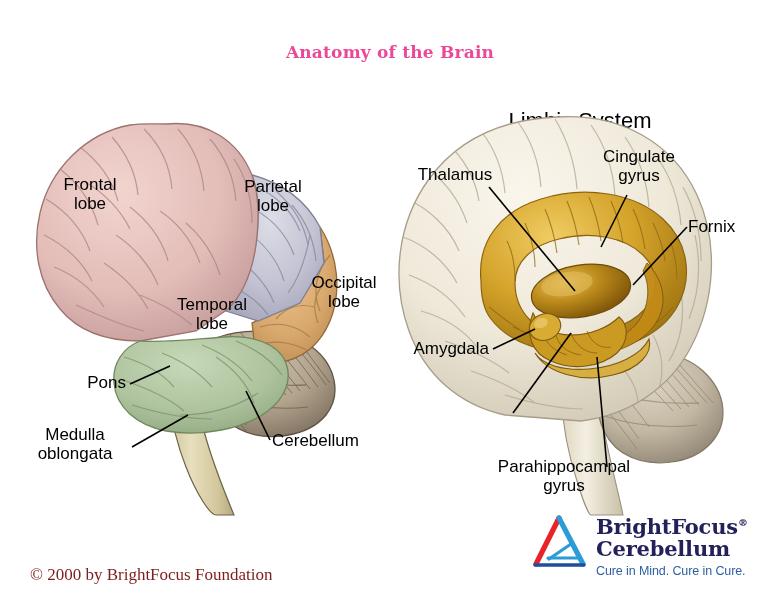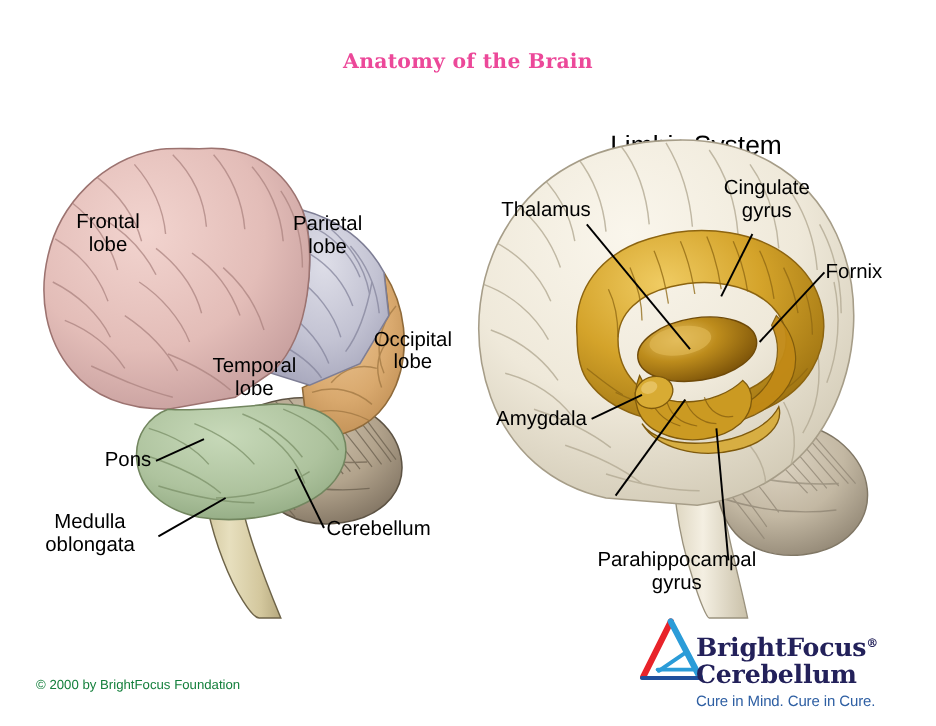--- a/index.html
+++ b/index.html
@@ -58,45 +58,44 @@
     text-align: center;
     font-family: "Liberation Sans", sans-serif;
     font-size: 22px;
     color: #000000;
   }
 
   #copyright {
     position: absolute;
     left: 30px;
     top: 565px;
-    font-size: 11px;
-    color: #15803d;
-    font-family: Liberation Sans, sans-serif;
+    font-size: 17px;
+    color: #7f1d1d;
+    font-family: Liberation Serif, serif;
   }
 
   #logo {
     position: absolute;
     left: 528px;
     top: 512px;
     width: 236px;
     height: 74px;
   }
   #logo-mark {
     position: absolute;
     left: 0;
     top: 2px;
     width: 64px;
     height: 58px;
   }
   #logo-text {
     position: absolute;
-    left: 52px;
+    left: 68px;
     top: 0px;
     width: 168px;
-    margin-top: 14px;
   }
   .logo-line {
     font-family: "DejaVu Serif", "Liberation Serif", serif;
     font-weight: bold;
     font-size: 21px;
     line-height: 22px;
     color: #23215a;
     letter-spacing: -0.2px;
   }
   .logo-reg {

